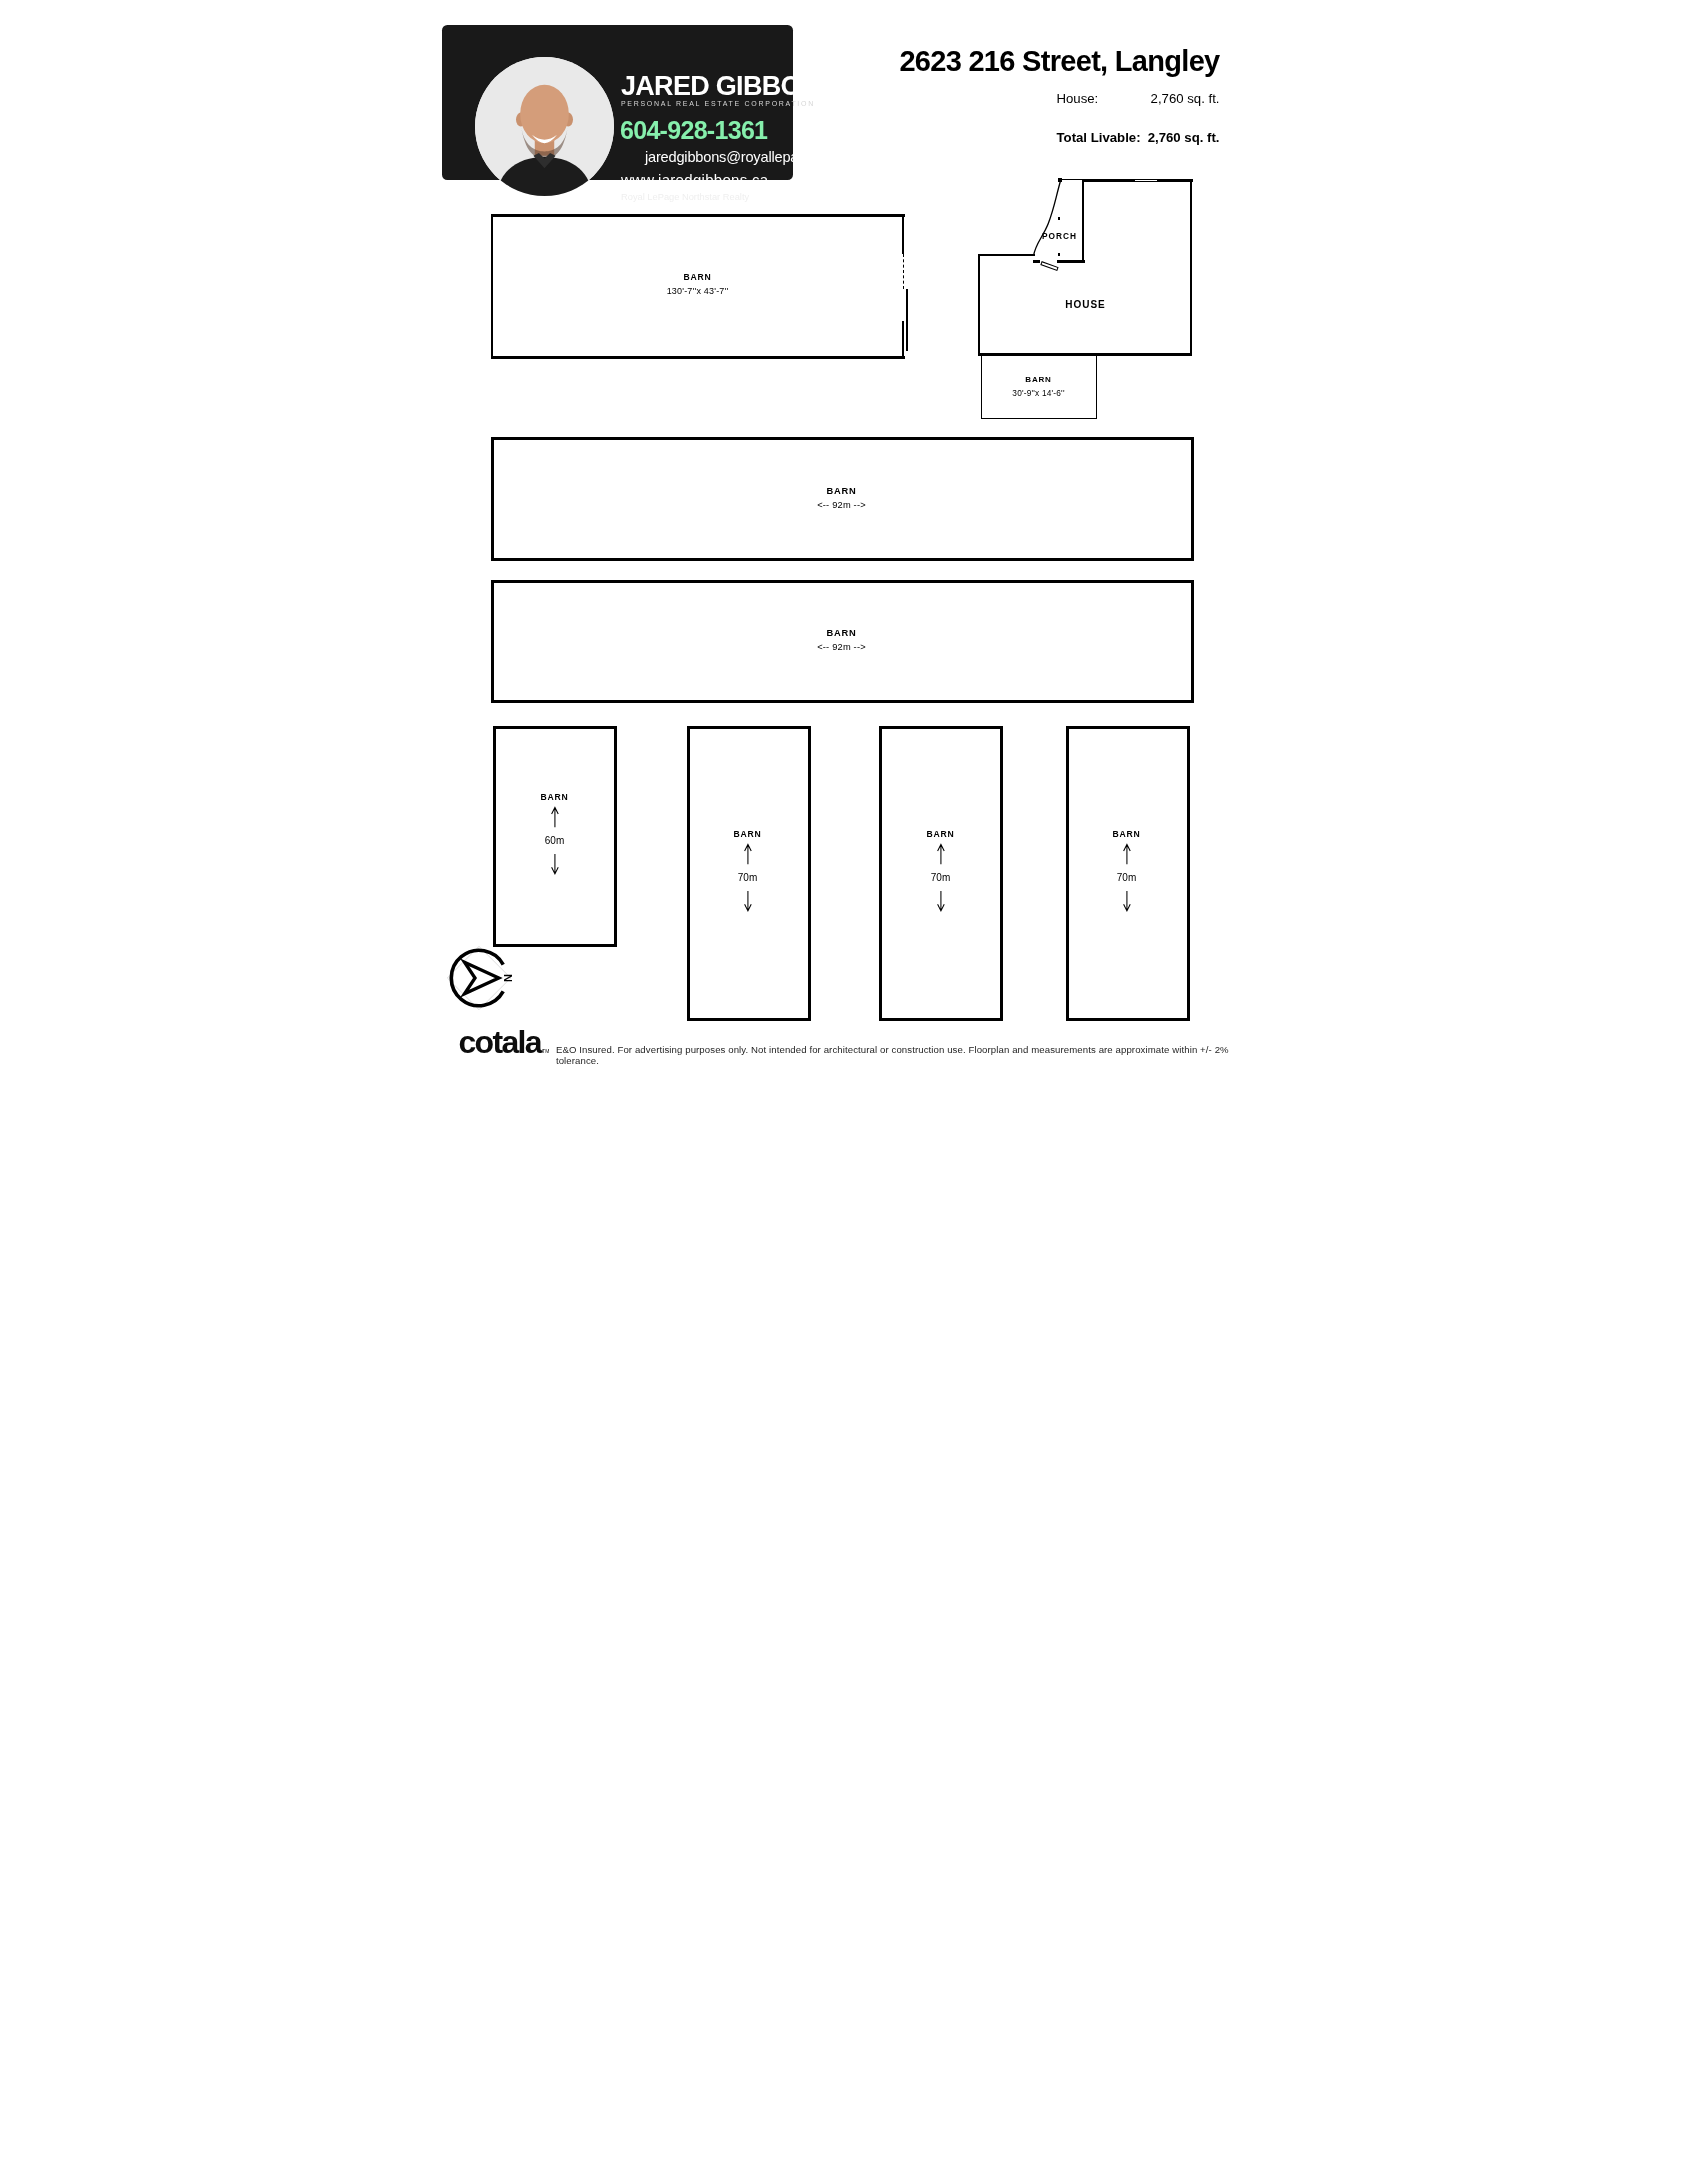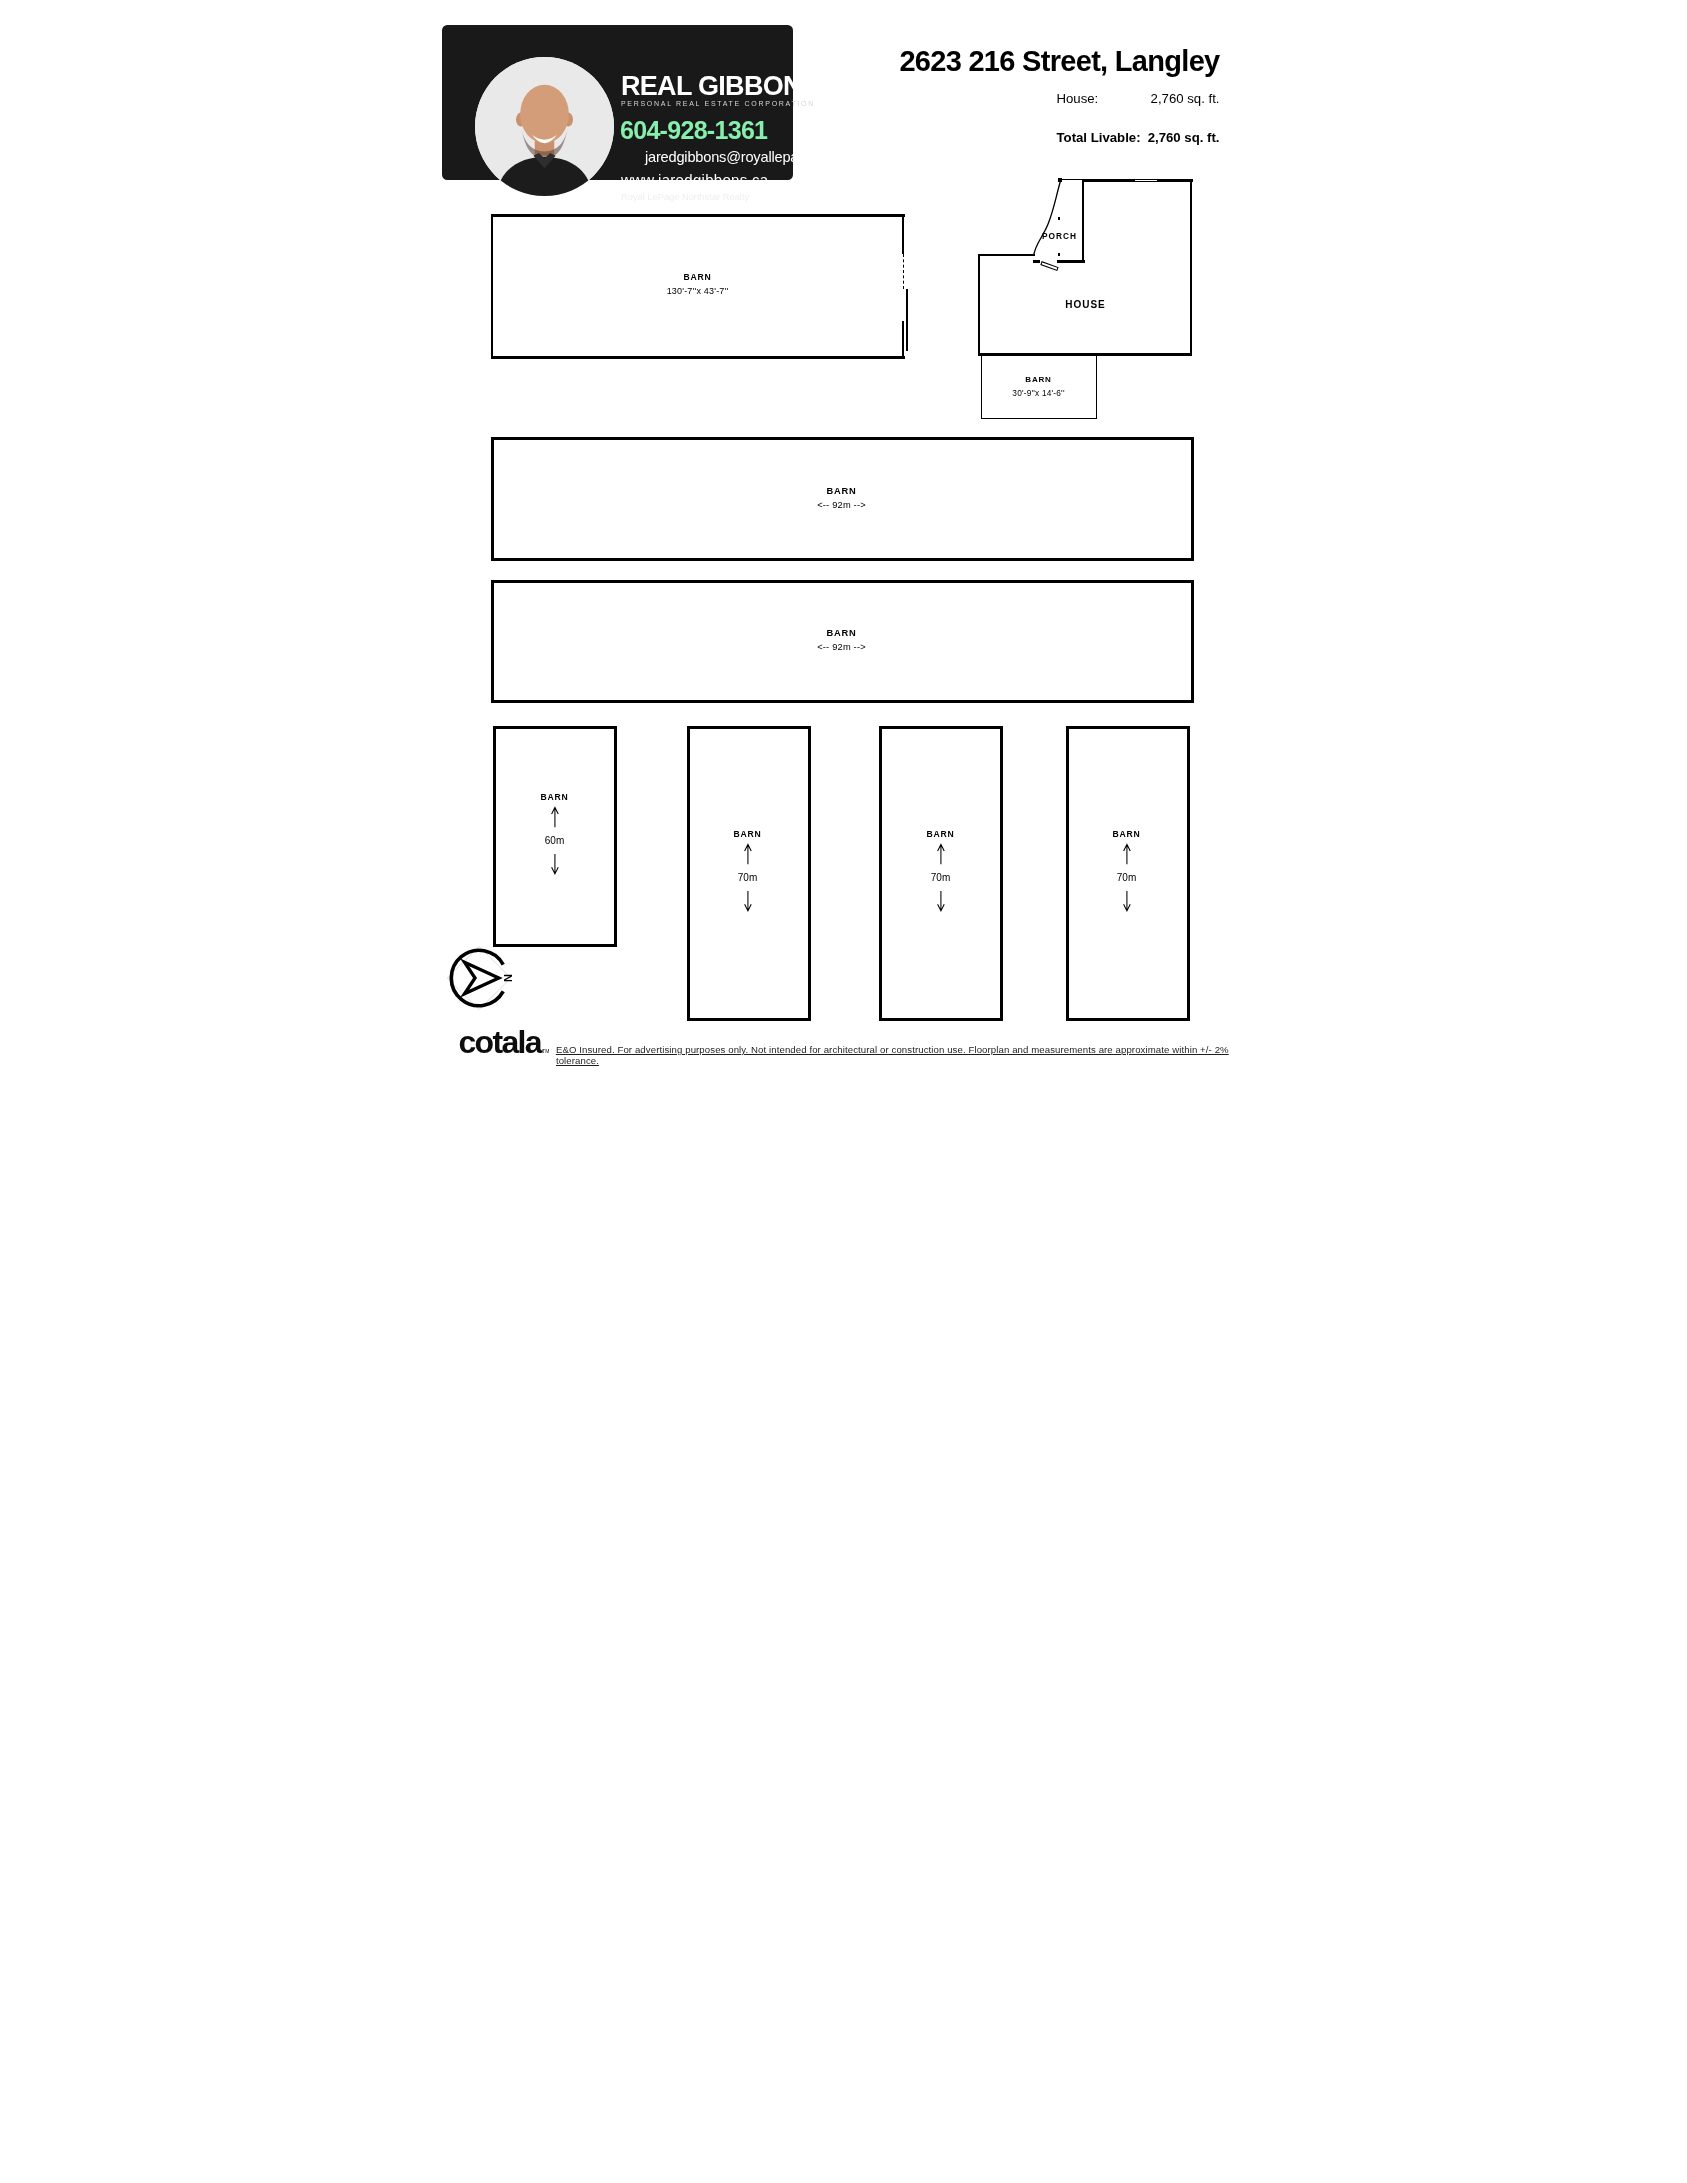--- a/index.html
+++ b/index.html
@@ -42,21 +42,21 @@
   .porch-label { font-weight:bold; font-size:8.3px; letter-spacing:1px; }
   .dash-v { position:absolute; width:0; border-left:1.3px dashed #000; }
   .panel { position:absolute; background:#fff; border:0.7px solid #000; }
   .door-leaf { position:absolute; left:619px; top:261px; width:18px; height:4px; background:#fff; border:0.8px solid #000; transform:rotate(20deg); transform-origin:left center; }
   .overlay-svg { position:absolute; left:0; top:0; pointer-events:none; }
 
   
   .footer { position:absolute; left:37px; top:1024px; display:flex; align-items:baseline; }
   .logo { font-size:32px; font-weight:bold; letter-spacing:-1.7px; color:#0d0d0d; }
   .logo-tm { font-size:5px; color:#0d0d0d; margin-left:1.3px; }
-  .disclaimer { font-size:9.6px; color:#1f1f1f; margin-left:6.6px; letter-spacing:0.1px;text-decoration:underline; }
+  .disclaimer { font-size:9.6px; color:#1f1f1f; margin-left:6.6px; letter-spacing:0.1px; }
   .compass { position:absolute; left:24px; top:945px; width:66px; height:66px; }
 </style>
 </head>
 <body>
 
 <div class="page">
 
   <div class="card">
     <div class="photo">
       <svg width="139" height="139" viewBox="0 0 100 100">
@@ -64,21 +64,21 @@
         <ellipse cx="33" cy="45" rx="3.5" ry="5" fill="#c9916e"></ellipse>
         <ellipse cx="67" cy="45" rx="3.5" ry="5" fill="#c9916e"></ellipse>
         <rect x="43" y="55" width="14" height="16" fill="#c9916e"></rect>
         <ellipse cx="50" cy="41" rx="17.5" ry="21" fill="#d49d7a"></ellipse>
         <path d="M33,49 C35,64 43,68 50,68 C57,68 65,64 67,49 C64,68 58,73 50,73 C42,73 36,68 33,49 Z" fill="#5d4434" opacity="0.55"></path>
         <path d="M41,56 Q50,63 59,56 Q50,68 41,56 Z" fill="#ffffff"></path>
         <path d="M15,102 C17,80 33,72 50,72 C67,72 83,80 85,102 Z" fill="#1c1c1c"></path>
         <path d="M42,71 L50,80 L58,71 L54,69 L50,73 L46,69 Z" fill="#2e2e2e"></path>
       </svg>
     </div>
-    <div class="agent-name">REAL GIBBONS</div>
+    <div class="agent-name">JARED GIBBONS</div>
     <div class="agent-sub">PERSONAL REAL ESTATE CORPORATION</div>
     <div class="agent-phone">604-928-1361</div>
     <div class="agent-email">jaredgibbons@royallepage.ca</div>
     <div class="agent-web">www.jaredgibbons.ca</div>
     <div class="agent-brokerage">Royal LePage Northstar Realty</div>
   </div>
 
   <div class="addr-title">2623 216 Street, Langley</div>
   <div class="stats">
     <div class="stat-row">

